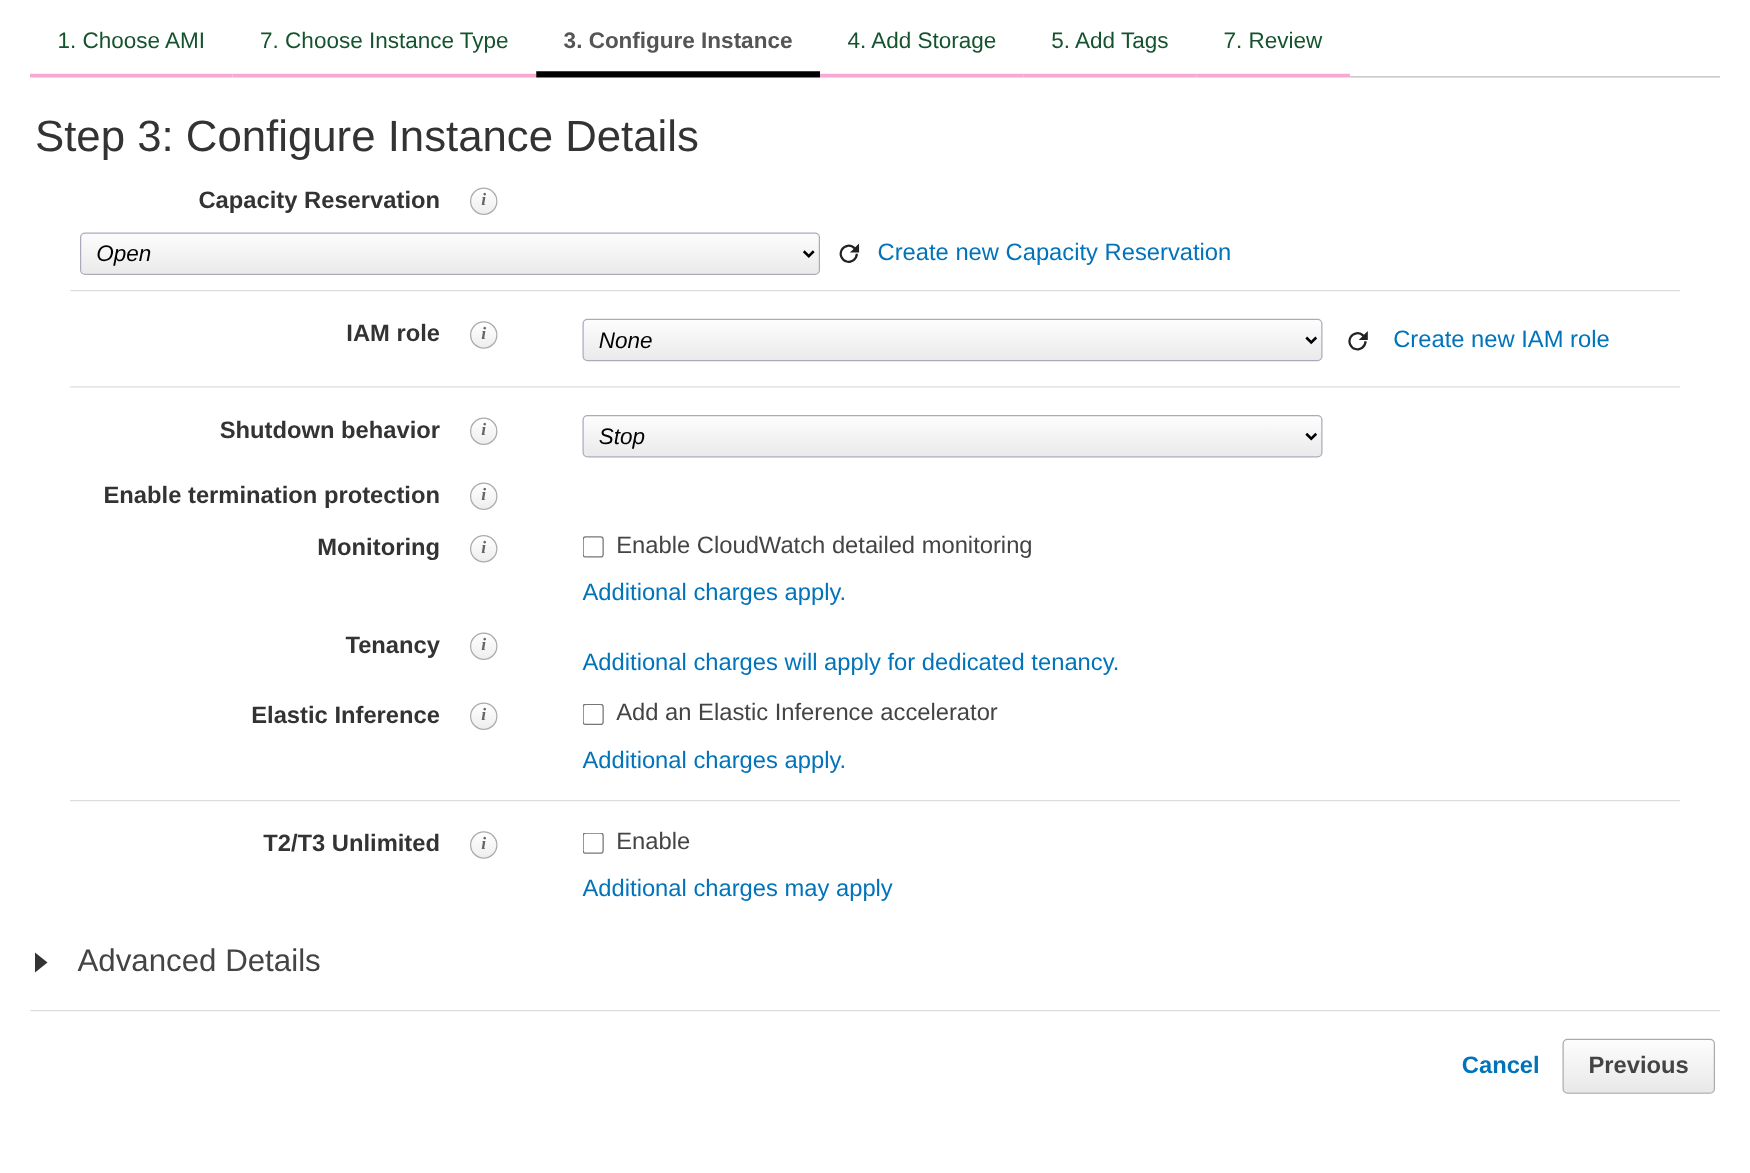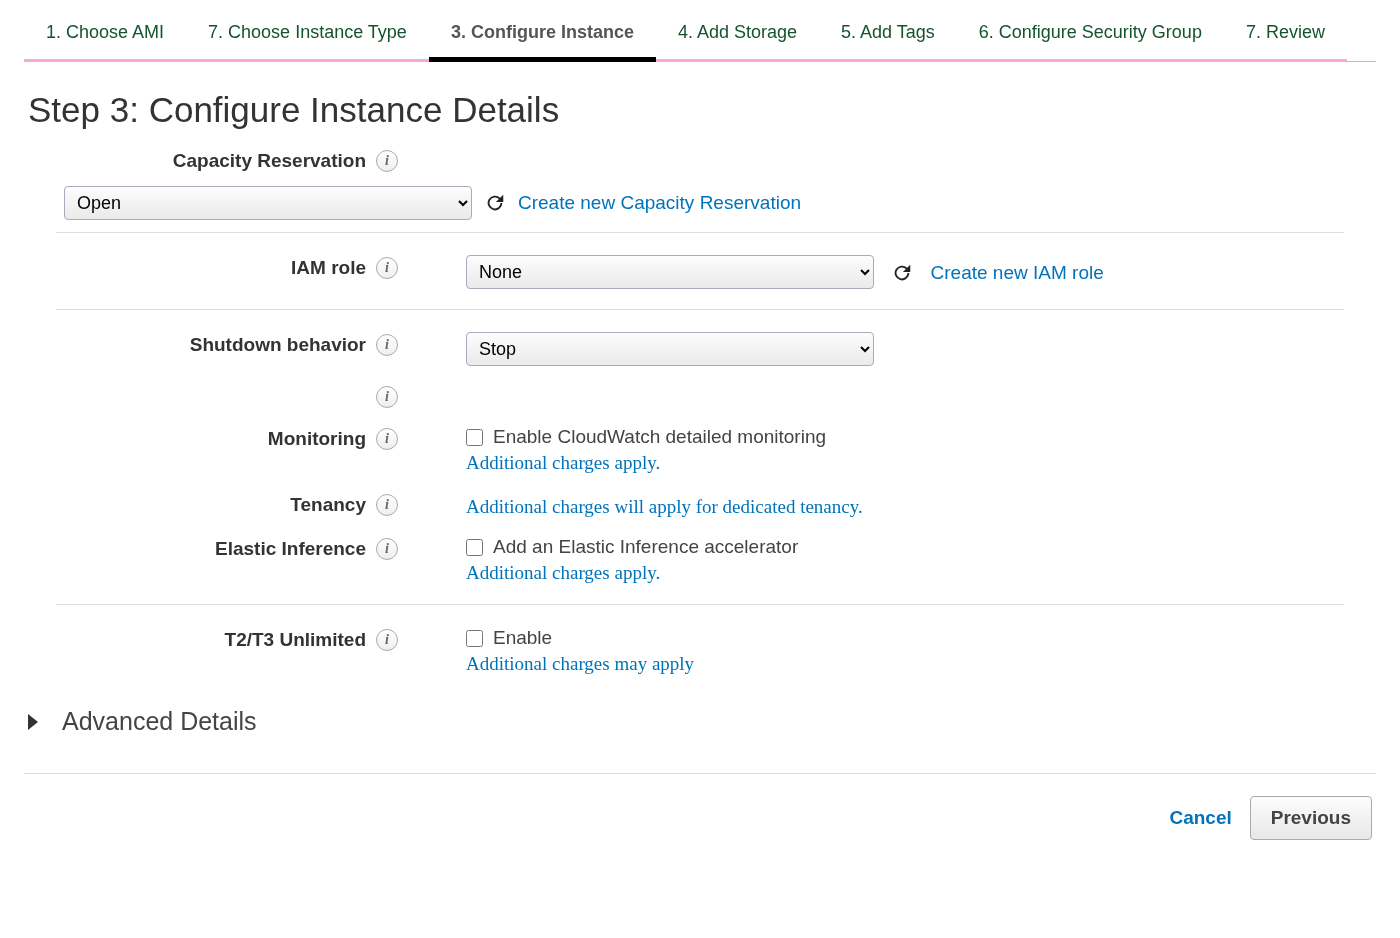--- a/index.html
+++ b/index.html
@@ -46,21 +46,21 @@
   .label-col {
     width: 350px;
     font-size: 19px;
     font-weight: 600;
     color: #333;
     padding-right: 8px;
     padding-top: 4px;
     display: flex;
     justify-content: flex-end;
     align-items: center;
-    gap: 10px;
+    gap: 24px;
   }
   .info-icon {
     display: inline-flex;
     align-items: center;
     justify-content: center;
     width: 22px;
     height: 22px;
     border: 1px solid #aaa;
     border-radius: 50%;
     font-family: "Times New Roman", serif;
@@ -72,28 +72,29 @@
     cursor: pointer;
     flex-shrink: 0;
   }
   .value-col {
     flex: 1;
     padding-left: 60px;
     padding-top: 2px;
     font-size: 19px;
   }
   .wide-select {
-    width: 408px;
+    width: 592px;
     height: 34px;
     font-size: 18px;
     padding: 2px 8px;
     border: 1px solid #aab;
     border-radius: 4px;
     background: linear-gradient(#fdfdfd, #eaeaea);
     cursor: pointer;
+    font-style: italic;
   }
   .refresh-icon {
     display: inline-block;
     width: 22px;
     height: 22px;
     margin: 0 12px;
     vertical-align: middle;
     cursor: pointer;
   }
   .link {
@@ -109,22 +110,21 @@
     color: #444;
     font-size: 19px;
   }
   .checkbox-row input[type="checkbox"] {
     width: 17px;
     height: 17px;
     cursor: pointer;
   }
   .sub-link {
     display: block;
-    margin-top: 4px;
-    font-family: Liberation Serif, serif;
+    margin-top: 16px;
   }
   hr.divider {
     border: none;
     border-top: 1px solid #ddd;
     margin: 12px 0;
   }
   .advanced {
     display: flex;
     align-items: center;
     gap: 24px;
@@ -134,21 +134,21 @@
     cursor: pointer;
   }
   .tri {
     width: 0; height: 0;
     border-top: 8px solid transparent;
     border-bottom: 8px solid transparent;
     border-left: 10px solid #333;
   }
   .footer-bar {
     border-top: 1px solid #ddd;
-    margin: 29px 24px 0 24px;
+    margin: 16px 24px 0 24px;
     padding: 22px 4px;
     display: flex;
     justify-content: flex-end;
     align-items: center;
     gap: 18px;
   }
   .btn {
     font-size: 19px;
     font-weight: 600;
     padding: 10px 20px;
@@ -175,21 +175,20 @@
 </style>
 </head>
 <body>
 
 <div class="wizard-nav">
   <div class="wizard-step">1. Choose AMI</div>
   <div class="wizard-step">7. Choose Instance Type</div>
   <div class="wizard-step active">3. Configure Instance</div>
   <div class="wizard-step">4. Add Storage</div>
   <div class="wizard-step">5. Add Tags</div>
-  <div class="wizard-step">6. Configure Security Group</div>
   <div class="wizard-step">7. Review</div>
   <div class="nav-spacer"></div>
 </div>
 
 <h1 class="page-title">Step 3: Configure Instance Details</h1>
 
 <div class="form-section">
 
   <div class="form-row">
     <div class="label-col">
@@ -239,20 +238,21 @@
     </div>
     <div class="value-col">
       <select class="wide-select">
         <option>Stop</option>
       </select>
     </div>
   </div>
 
   <div class="form-row">
     <div class="label-col">
+      <span>Enable termination protection</span>
       <span class="info-icon">i</span>
     </div>
   </div>
 
   <div class="form-row">
     <div class="label-col">
       <span>Monitoring</span>
       <span class="info-icon">i</span>
     </div>
     <div class="value-col">

